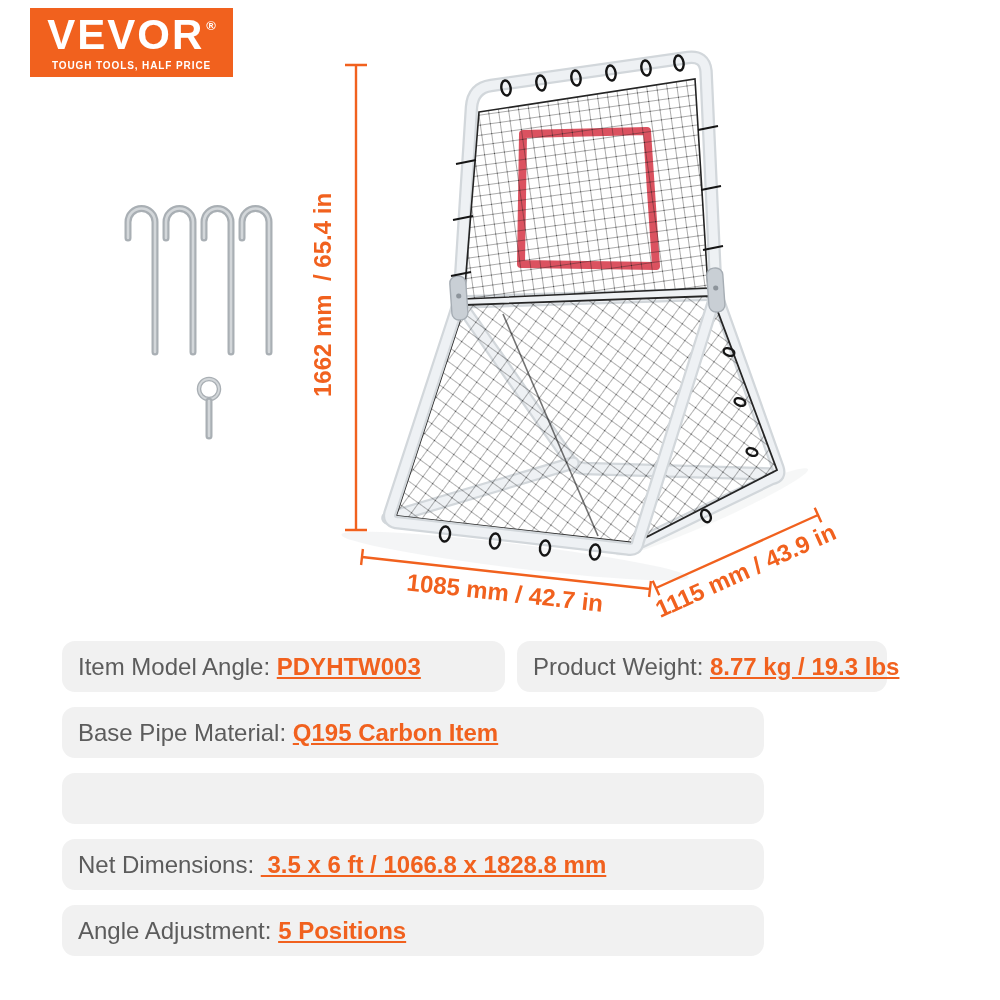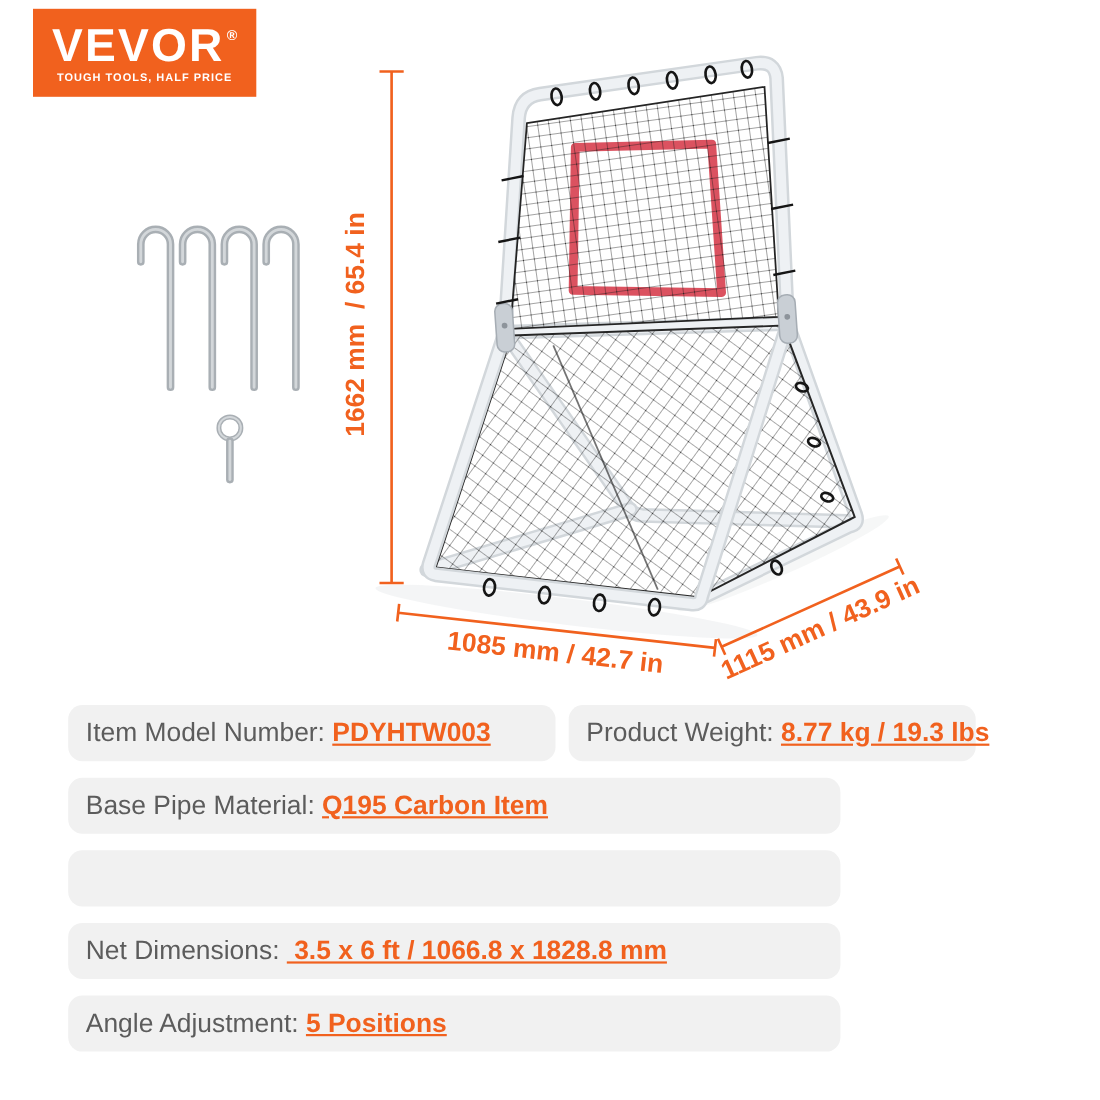--- a/index.html
+++ b/index.html
@@ -9,21 +9,21 @@
   }
   html,body{margin:0;padding:0;}
   body{
     width:1000px;height:1000px;background:#ffffff;position:relative;overflow:hidden;
     font-family:"Liberation Sans",sans-serif;
   }
   .stage{position:absolute;inset:0;}
 
   
   .logo{
-    position:absolute;left:30px;top:8px;width:203px;height:80px;
+    position:absolute;left:30px;top:8px;width:203px;height:69px;
     background:var(--accent);color:#fff;
     display:flex;flex-direction:column;align-items:center;justify-content:center;
   }
   .logo-word{
     font-size:42px;font-weight:800;letter-spacing:2px;line-height:1;white-space:nowrap;
   }
   .logo-word sup{
     font-size:13px;font-weight:700;position:relative;top:-4px;letter-spacing:0;margin-left:2px;
   }
   .logo-tag{
@@ -188,21 +188,21 @@
       <text class="dimtx" transform="translate(504 601) rotate(6.3)">1085 mm / 42.7 in</text>
 
       <path class="dim" d="M656,588 L818,515 M652.7,580.7 L659.3,595.3 M814.7,507.7 L821.3,522.3"></path>
       <text class="dimtx" transform="translate(749 578) rotate(-24.3)">1115 mm / 43.9 in</text>
     </g>
   </svg>
 
   <div class="specs">
     <div class="spec-row">
       <div class="pill p1">
-        <span class="lbl">Item Model Number: </span>
+        <span class="lbl">Item Model Angle: </span>
           <span class="val">PDYHTW003</span>
       </div>
       <div class="pill p2">
         <span class="lbl">Product Weight: </span>
           <span class="val">8.77 kg / 19.3 lbs</span>
       </div>
     </div>
     <div class="pill full">
       <span class="lbl">Base Pipe Material: </span>
         <span class="val">Q195 Carbon Item</span>

